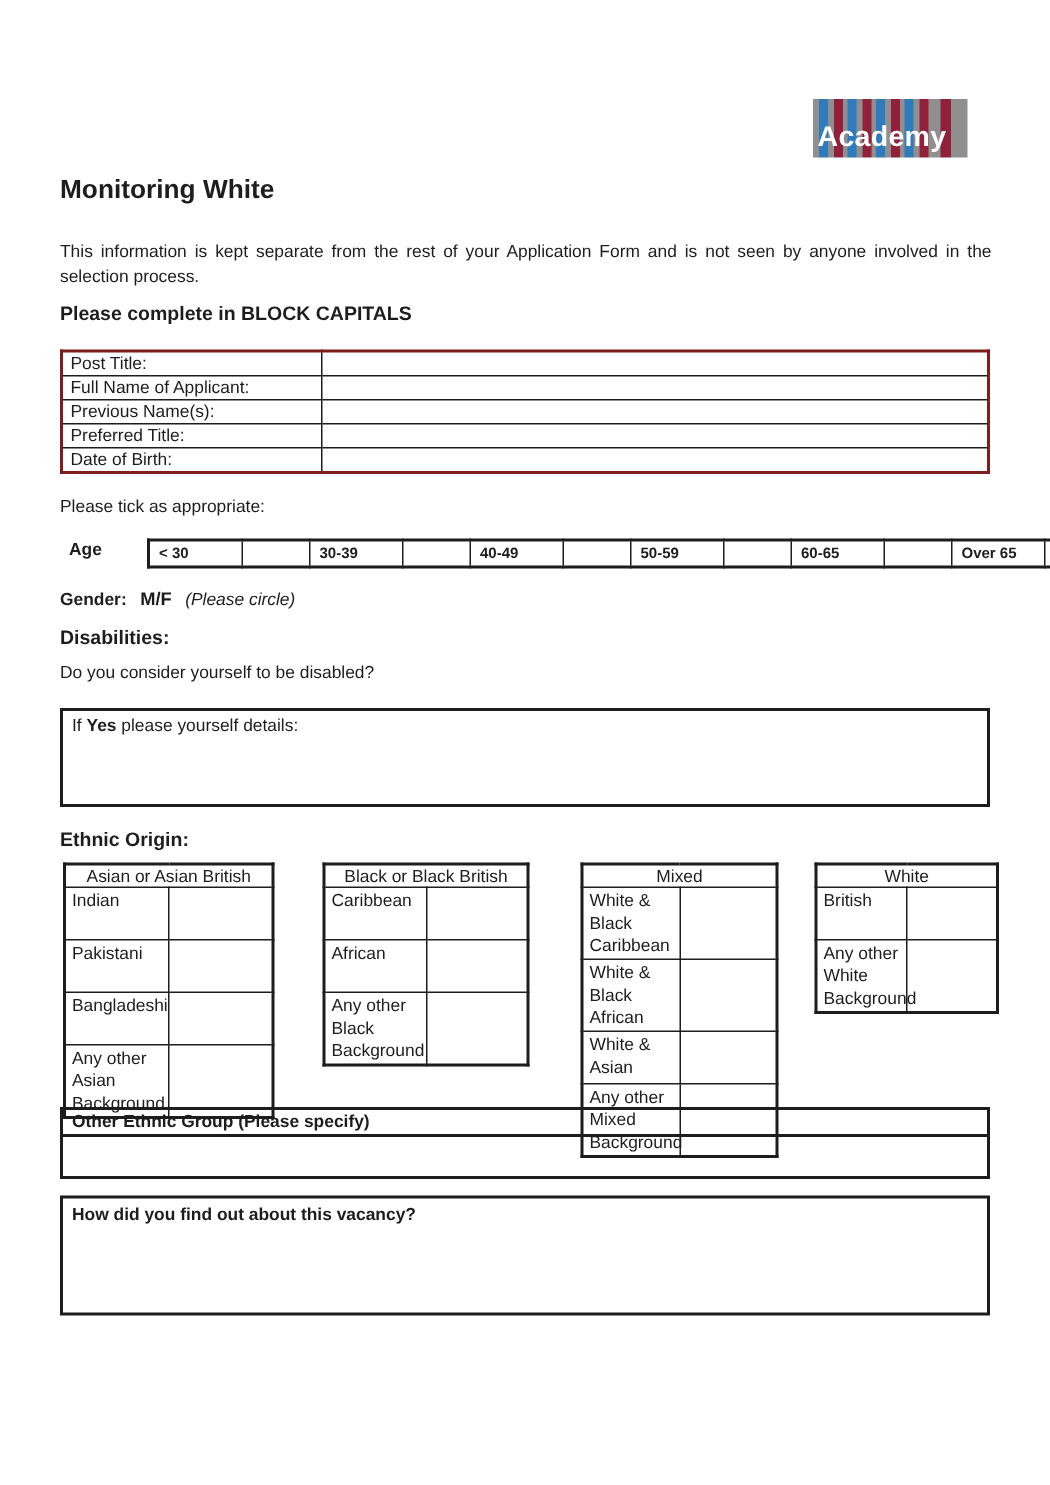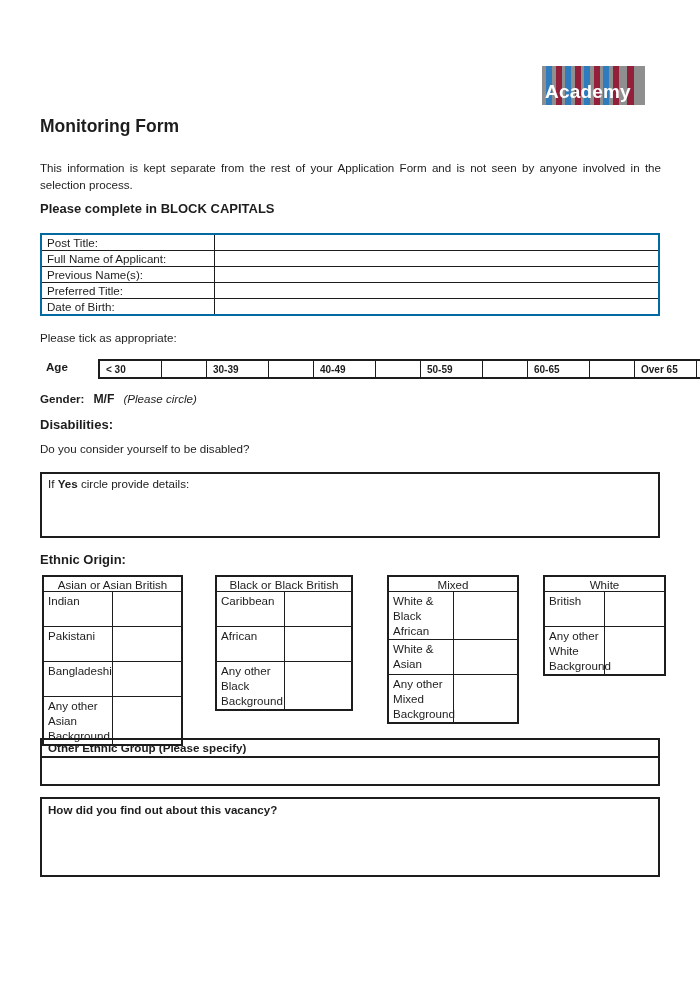--- a/index.html
+++ b/index.html
@@ -30,21 +30,21 @@
     font-weight:700; font-size:19px; letter-spacing:0.2px;
   }
   
   .title { position:absolute; top:116px; left:40px; font-size:17.5px; font-weight:700; }
   .intro { position:absolute; top:160px; left:40px; width:621px; font-size:11.6px; line-height:16.5px; text-align:justify; }
   .note-bold { position:absolute; left:40px; font-size:13px; font-weight:700; }
   .note { position:absolute; left:40px; font-size:11.6px; }
   
   .app-table {
     position:absolute; top:233px; left:40px; width:620px;
-    border-collapse:collapse; border:2px solid #0369a1; table-layout:fixed;
+    border-collapse:collapse; border:2px solid #7f1d1d; table-layout:fixed;
   }
   .app-table td { border:1px solid #1d1d1d; height:15px; font-size:11.6px; padding:0 5px; }
   .app-table td.lbl { width:162px; }
   
   .age-label { position:absolute; top:360px; left:46px; font-size:11.6px; font-weight:700; }
   .age-table {
     position:absolute; top:359px; left:98px; width:562px;
     border-collapse:collapse; border:2px solid #1d1d1d; table-layout:fixed;
   }
   .age-table td { border:1px solid #1d1d1d; height:16px; font-size:10px; padding:0 0 0 6px; }
@@ -86,21 +86,21 @@
     <div class="stripe st-b s3"></div>
     <div class="stripe st-r s4"></div>
     <div class="stripe st-b s5"></div>
     <div class="stripe st-r s6"></div>
     <div class="stripe st-b s7"></div>
     <div class="stripe st-r s8"></div>
     <div class="stripe st-r s9"></div>
     <div class="logo-name">Academy</div>
   </div>
 
-  <div class="title">Monitoring Form</div>
+  <div class="title">Monitoring White</div>
   <div class="intro">This information is kept separate from the rest of your Application Form and is not seen by anyone involved in the selection process.</div>
   <div class="note-bold" style="top:201px">Please complete in BLOCK CAPITALS</div>
 
   <table class="app-table">
     <tbody>
         <tr>
       <td class="lbl">Post Title:</td>
       <td></td>
     </tr>
     <tr>
@@ -142,21 +142,21 @@
     </tr>
   </tbody>
     </table>
 
   <div class="gender-line">
     <span class="b">Gender:</span><span class="mf">M/F</span><span class="hint">(Please circle)</span>
   </div>
   <div class="note-bold" style="top:417px">Disabilities:</div>
   <div class="note" style="top:442px">Do you consider yourself to be disabled?</div>
   <div class="box details-box">
-    <span>If </span><span style="font-weight:700">Yes</span><span> circle provide details:</span>
+    <span>If </span><span style="font-weight:700">Yes</span><span> please yourself details:</span>
   </div>
 
   <div class="note-bold" style="top:552px">Ethnic Origin:</div>
 
   <table class="eth-table eth-a">
     <tbody>
         <tr>
           <th colspan="2">Asian or Asian British</th>
         </tr>
     <tr>
@@ -195,20 +195,24 @@
           <td>Any other Black Background</td>
           <td class="tick"></td>
         </tr>
   </tbody>
     </table>
 
   <table class="eth-table eth-c">
     <tbody>
         <tr>
           <th colspan="2">Mixed</th>
+        </tr>
+    <tr>
+          <td>White &amp; Black Caribbean</td>
+          <td class="tick"></td>
         </tr>
     <tr>
           <td>White &amp; Black African</td>
           <td class="tick"></td>
         </tr>
     <tr>
           <td>White &amp; Asian</td>
           <td class="tick"></td>
         </tr>
     <tr>

